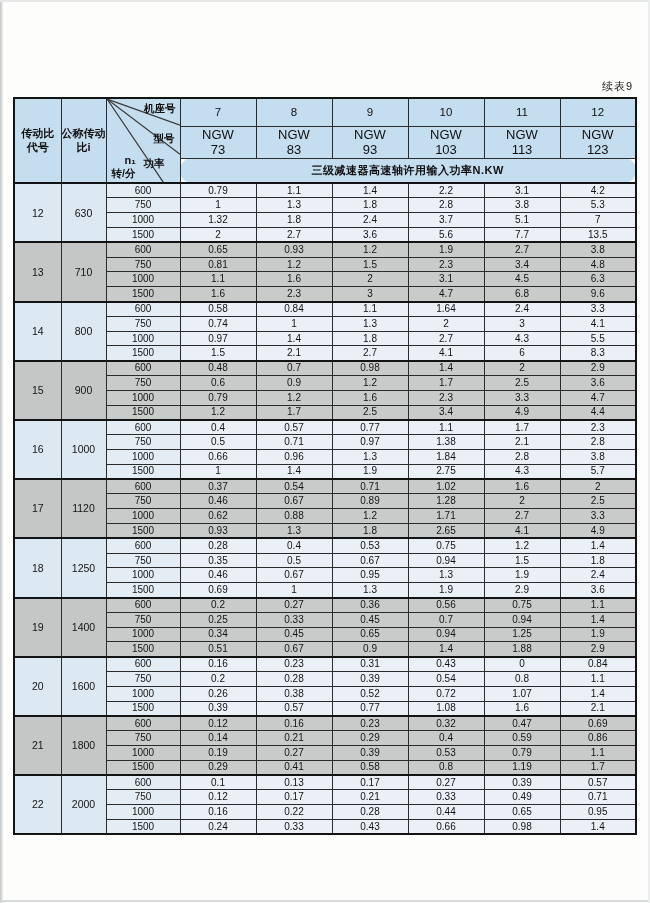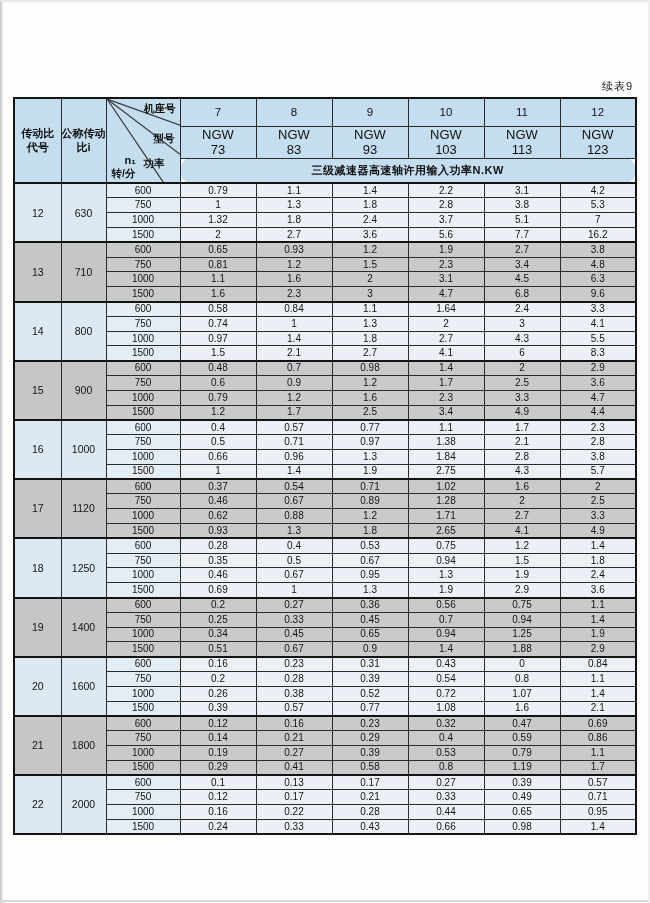--- a/index.html
+++ b/index.html
@@ -159,21 +159,21 @@
         <td>5.1</td>
         <td>7</td>
       </tr>
       <tr class="light">
         <td class="rpm-cell">1500</td>
         <td>2</td>
         <td>2.7</td>
         <td>3.6</td>
         <td>5.6</td>
         <td>7.7</td>
-        <td>16.2</td>
+        <td>13.5</td>
       </tr>
       <tr class="gray group-start">
         <td rowspan="4" class="head-col">13</td>
         <td rowspan="4" class="head-col">710</td>
         <td class="rpm-cell">600</td>
         <td>0.65</td>
         <td>0.93</td>
         <td>1.2</td>
         <td>1.9</td>
         <td>2.7</td>

